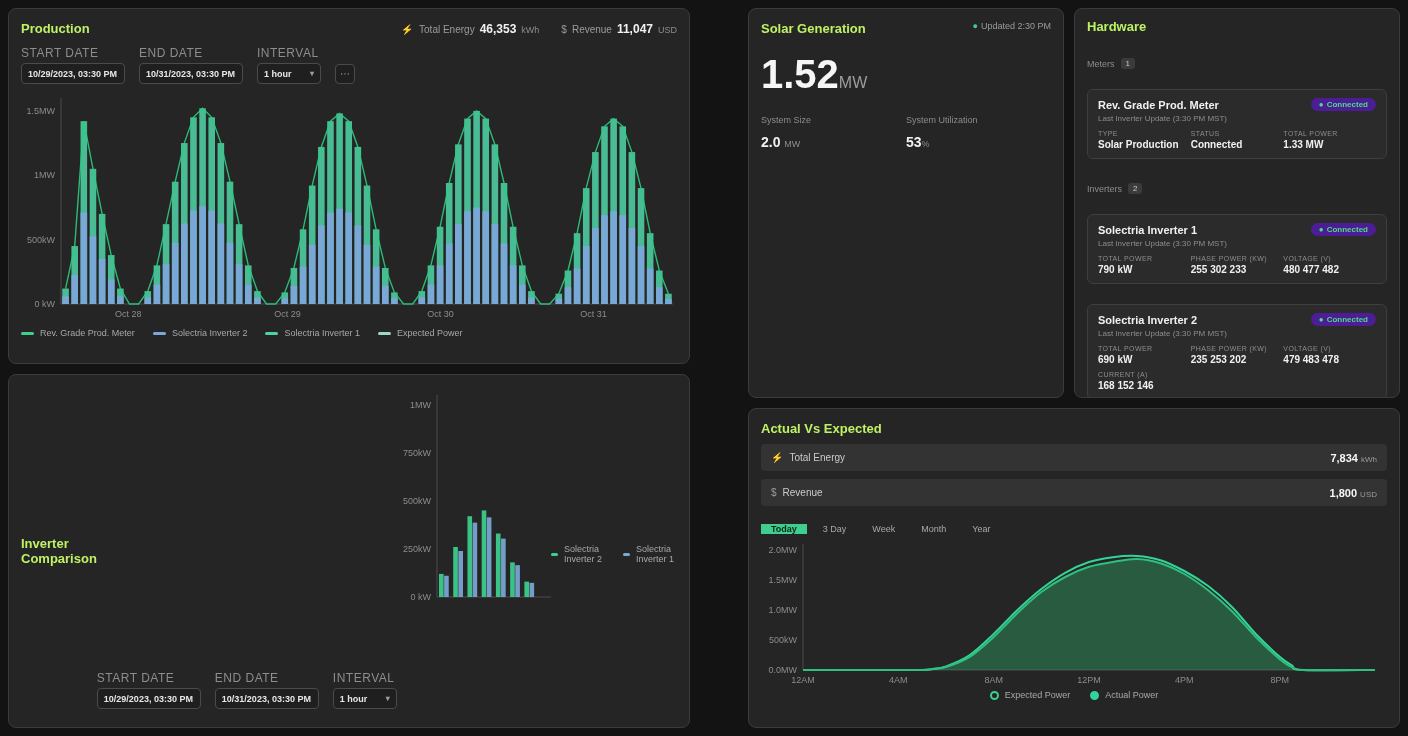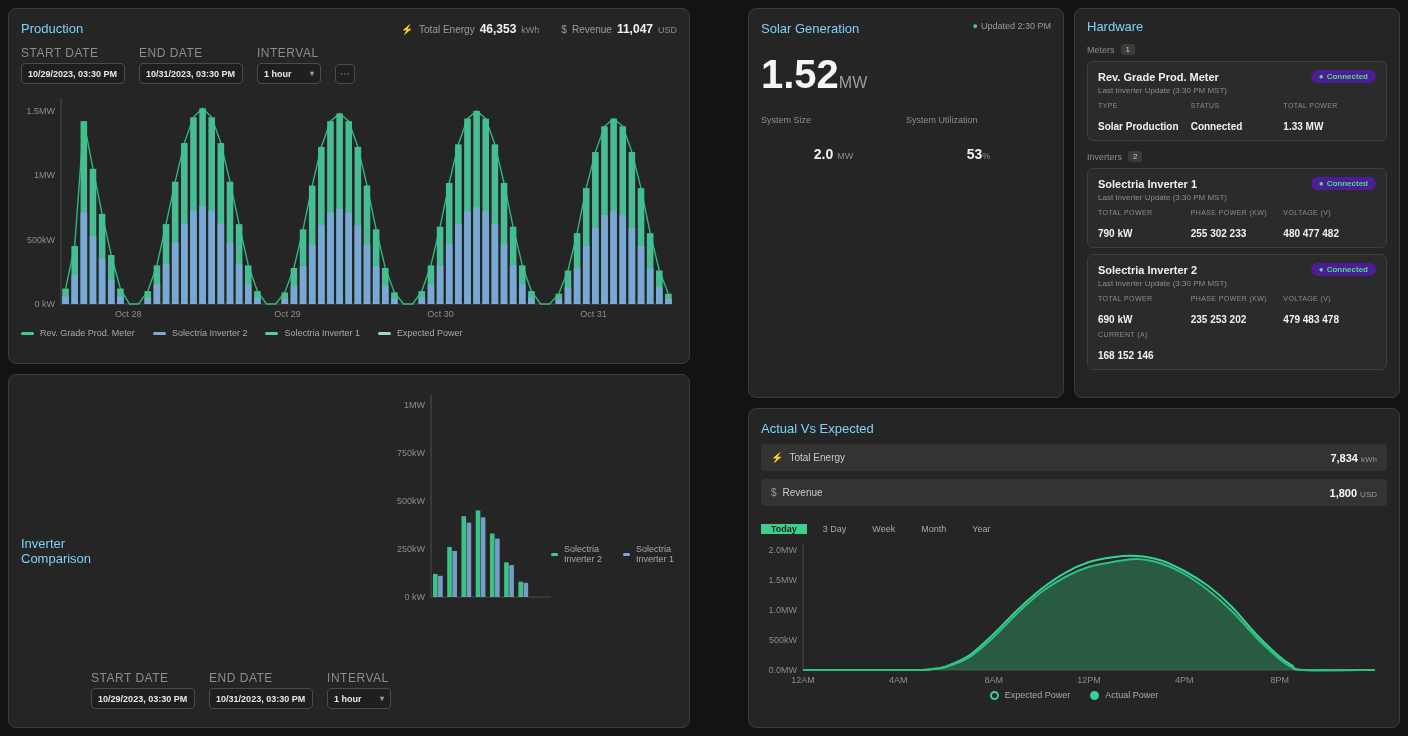--- a/index.html
+++ b/index.html
@@ -3,21 +3,21 @@
 <meta charset="utf-8">
 <style>
   * { margin:0; padding:0; box-sizing:border-box; }
   html,body { background:#111210; }
   body { font-family:"Liberation Sans", sans-serif; color:#e6e8e6; }
   .app { width:1408px; height:736px; padding:8px; display:flex; gap:58px; background:#121312; }
   .left-col { width:682px; display:flex; flex-direction:column; gap:10px; }
   .right-col { flex:1; display:flex; flex-direction:column; gap:10px; }
   .right-top { height:390px; display:flex; gap:10px; }
   .panel { background:#242524; border:1px solid #3a3c3a; border-radius:8px; padding:12px; overflow:hidden; }
-  .panel h2 { font-size:13px; font-weight:normal; color:#7dd3fc; }
+  .panel h2 { font-size:13px; font-weight:bold; color:#bef264; }
 
   
   .panel-head { display:flex; justify-content:space-between; align-items:center; }
   .head-stats { display:flex; gap:22px; align-items:center; }
   .stat { display:flex; gap:5px; align-items:baseline; font-size:10px; color:#9a9d9a; }
   .stat b { color:#f0f2f0; font-size:12px; }
   .stat .unit { font-size:9px; color:#8b8e8b; }
   .ic { color:#9a9d9a; font-size:10px; }
 
   
@@ -45,38 +45,38 @@
   
   .solar { width:316px; display:flex; flex-direction:column; }
   .solar-head { display:flex; justify-content:space-between; }
   .updated { font-size:9px; color:#9a9d9a; }
   .updated .dot { color:#3ecf8e; font-size:9px; margin-right:3px; }
   .bigval { margin-top:16px; font-size:40px; font-weight:bold; color:#f5f7f5; }
   .bigval .unit { font-size:16px; color:#9a9d9a; font-weight:normal; }
   .solar-stats { display:flex; margin-top:18px; }
   .solar-stats .col { width:50%; }
   .sslabel { font-size:9px; color:#8b8e8b; }
-  .ssval { font-size:14px; font-weight:bold; color:#f0f2f0; margin-top:21px;text-align:center; }
+  .ssval { font-size:14px; font-weight:bold; color:#f0f2f0; margin-top:9px; }
   .ssval .unit { font-size:9px; color:#8b8e8b; font-weight:normal; }
 
   
-  .hardware { flex:1; display:flex; flex-direction:column; gap:6px; padding:10px 12px; }
+  .hardware { flex:1; display:flex; flex-direction:column; gap:20px; padding:10px 12px; }
   .hw-sec { display:flex; align-items:center; gap:6px; margin-top:4px; }
   .hw-sec .sec-label { font-size:9px; color:#8b8e8b; }
   .chip { background:#3a3c3a; color:#c9ccc9; font-size:8px; border-radius:3px; padding:1px 5px; }
   .hw-card { background:#2a2b2a; border:1px solid #3e403e; border-radius:6px; padding:8px 10px; }
   .hw-card-head { display:flex; justify-content:space-between; align-items:center; }
   .hw-title { font-size:11px; font-weight:bold; color:#f0f2f0; }
   .badge { background:#4c1d95; color:#4ade80; font-size:8px; font-weight:bold; border-radius:9px; padding:2px 8px; }
   .badge .bdot { margin-right:3px; }
   .hw-sub { font-size:8px; color:#8b8e8b; margin-top:3px; }
   .hw-metrics { display:flex; margin-top:7px; }
   .metric { flex:1; }
   .mlabel { font-size:7px; letter-spacing:.4px; color:#8b8e8b; text-transform:uppercase; }
-  .mvalue { font-size:10px; font-weight:bold; color:#f0f2f0; margin-top:12px; }
+  .mvalue { font-size:10px; font-weight:bold; color:#f0f2f0; margin-top:2px; }
   .hw-current { margin-top:6px; }
 
   
   .actual-panel { flex:1; display:flex; flex-direction:column; }
   .stat-row { background:#323332; border-radius:4px; height:27px; display:flex; align-items:center;
               justify-content:space-between; padding:0 10px; margin-top:8px; }
   .stat-row .lbl { font-size:10px; color:#c9ccc9; display:flex; gap:6px; align-items:center; }
   .stat-row .val { font-size:11px; font-weight:bold; color:#f5f7f5; }
   .stat-row .val .unit { font-size:8px; color:#9a9d9a; font-weight:normal; }
   .tabs { display:flex; gap:6px; margin:10px 0 4px 0; align-items:center; }

